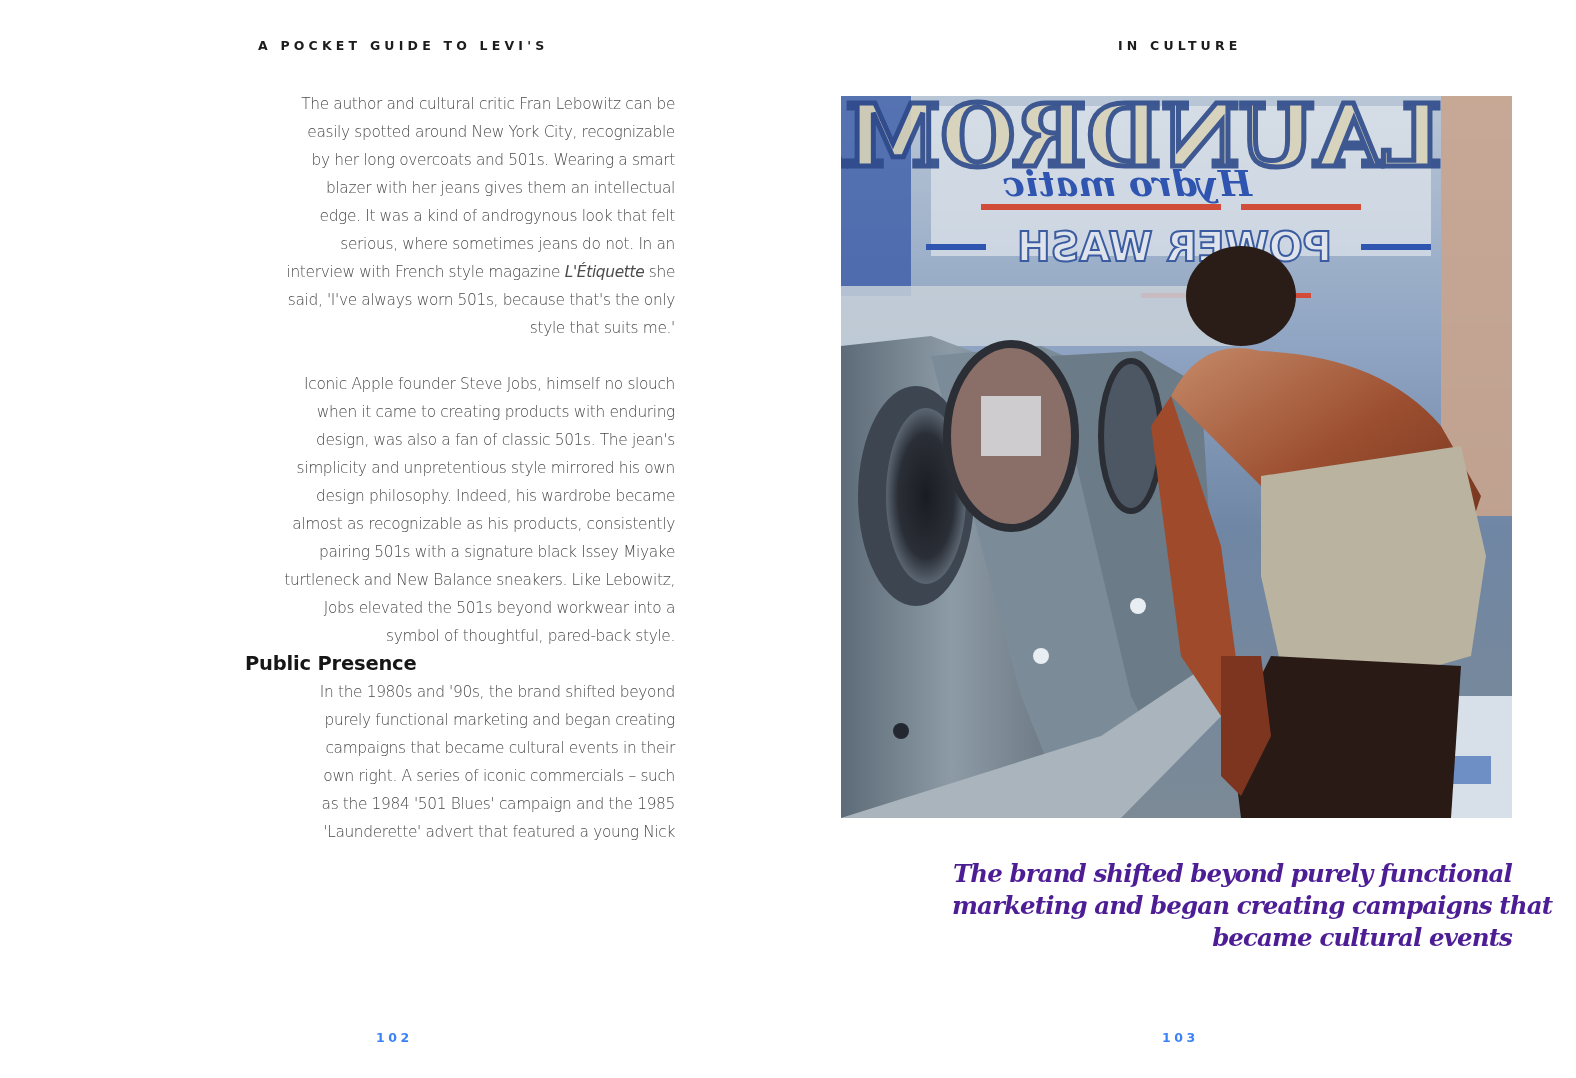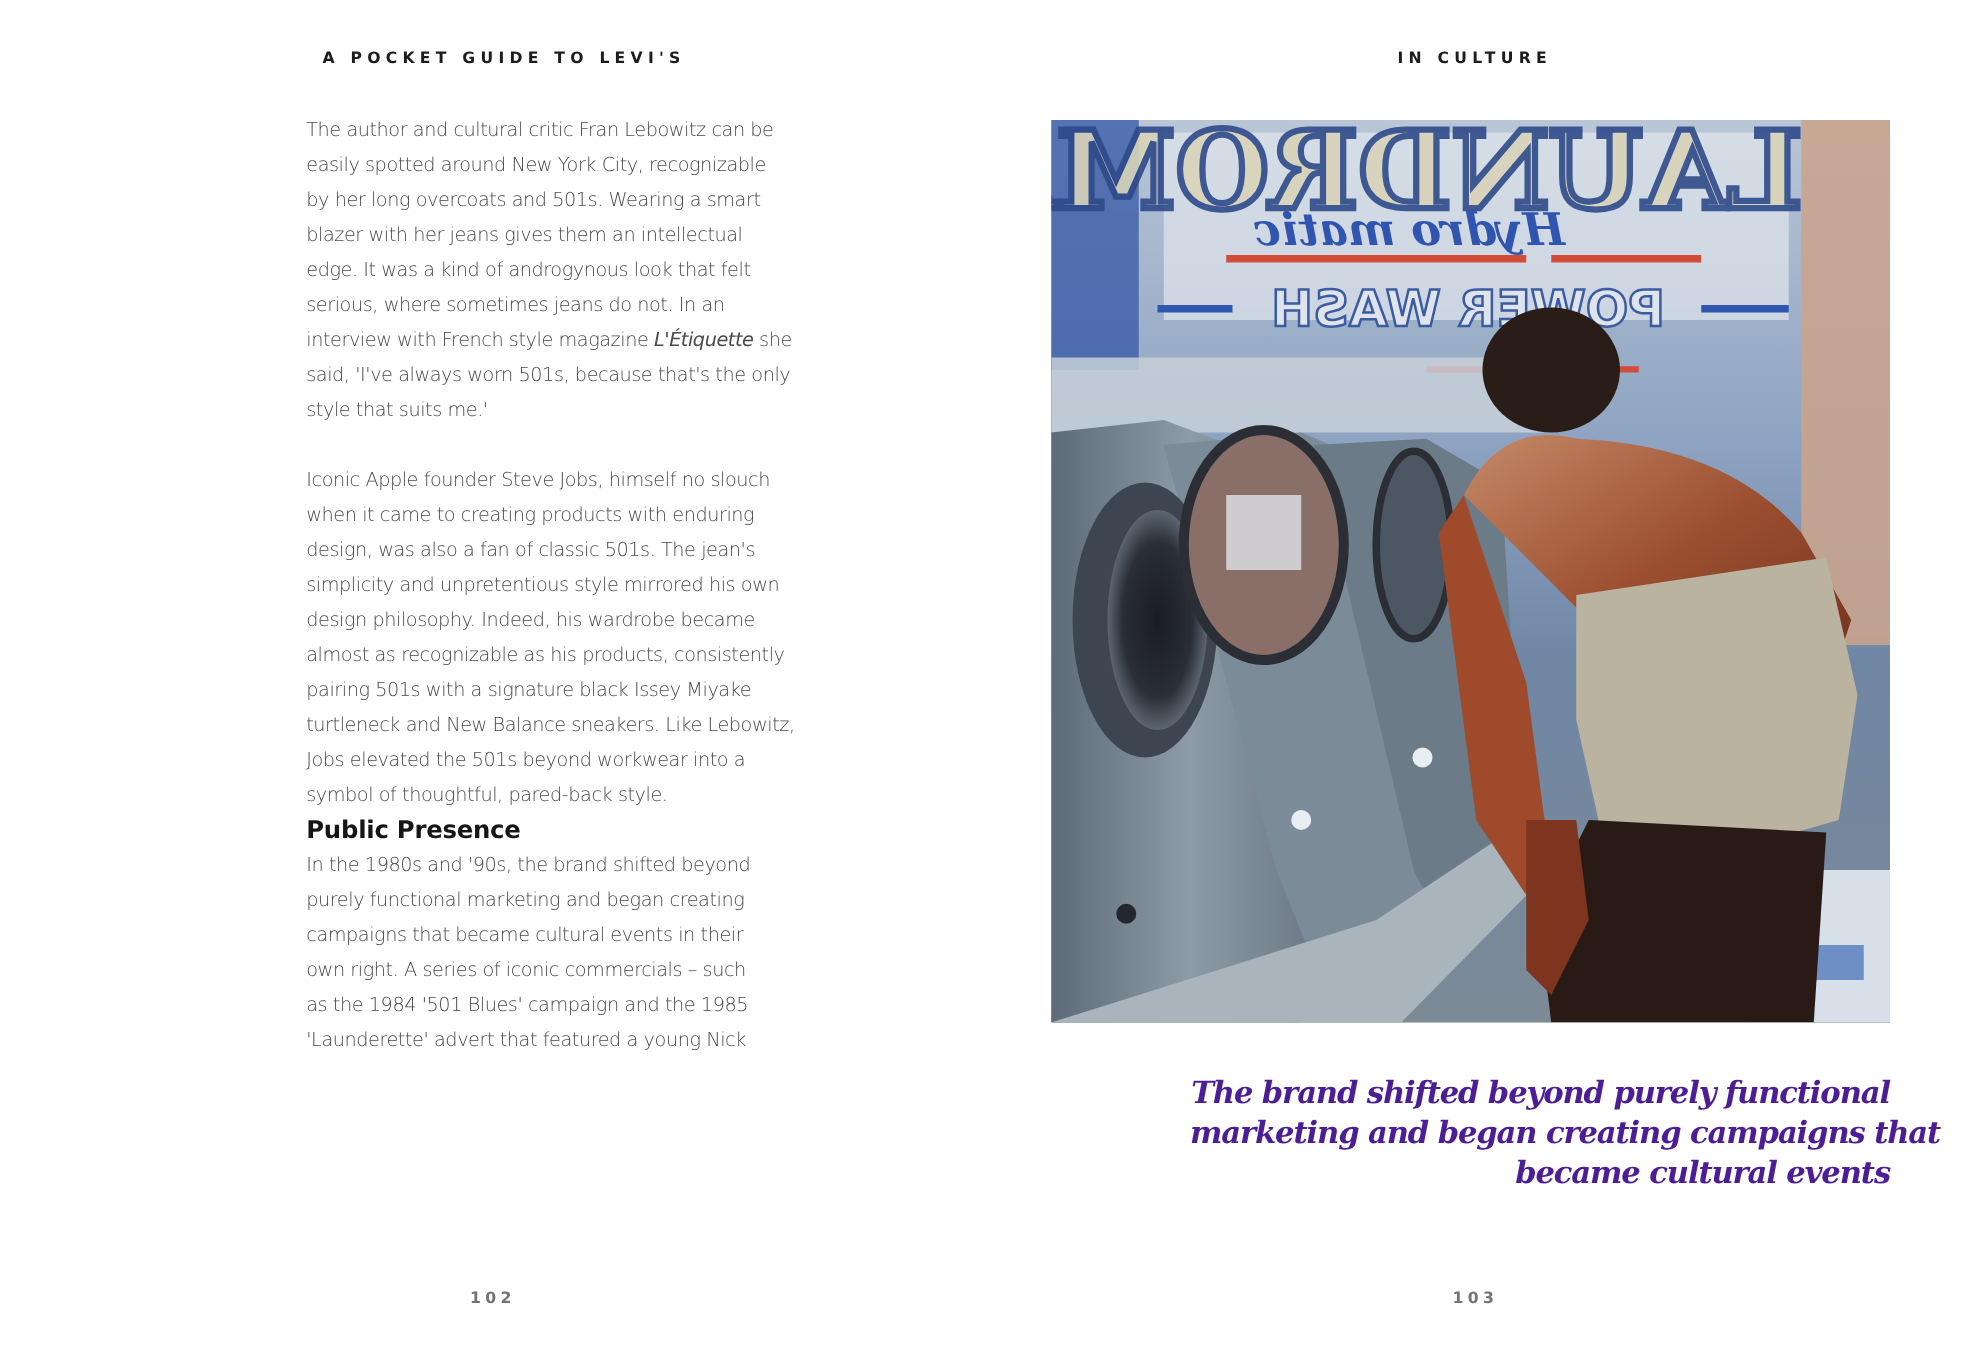--- a/index.html
+++ b/index.html
@@ -19,21 +19,21 @@
   }
   .page-left .running-head { left: 258px; }
   .page-right .running-head { left: 330px; }
 
   .body-col {
     position: absolute; left: 245px; top: 90px; width: 430px;
     font-family: "DejaVu Sans", sans-serif;
     font-size: 15.4px; font-weight: 300; line-height: 28px;
     color: #4a4a4a; letter-spacing: -0.35px;
   }
-  .body-col p { margin: 0; }
+  .body-col p { margin: 0; text-align: right; }
   .body-col .line { display: block; white-space: nowrap; }
   .para-gap { height: 28px; }
   .body-col em { font-style: italic; }
 
   .section-heading {
     font-family: "DejaVu Sans", sans-serif;
     font-size: 19.5px; font-weight: bold; color: #161616;
     line-height: 28px; margin-top: 0; margin-bottom: 0; letter-spacing: -0.2px;
   }
 
@@ -41,21 +41,21 @@
     position: absolute; left: 396px; top: 915px; width: 240px;
     font-family: "DejaVu Sans", sans-serif;
     font-size: 11.2px; line-height: 18px; color: #555; letter-spacing: -0.2px;
   }
   .caption .line { display: block; white-space: nowrap; }
   .caption .label { text-transform: uppercase; }
 
   .folio {
     position: absolute; top: 1030px;
     font-family: "DejaVu Sans", sans-serif; font-size: 12.5px; font-weight: bold;
-    letter-spacing: 3.5px; color: #737373;
+    letter-spacing: 3.5px; color: #3b82f6;
   }
   .page-left .folio { left: 376px; }
   .page-right .folio { left: 374px; }
 
   .photo {
     position: absolute; left: 53px; top: 96px; width: 671px; height: 722px;
     overflow: hidden; background: #7a8799;
   }
   .photo svg { display: block; width: 100%; height: 100%; }
 

